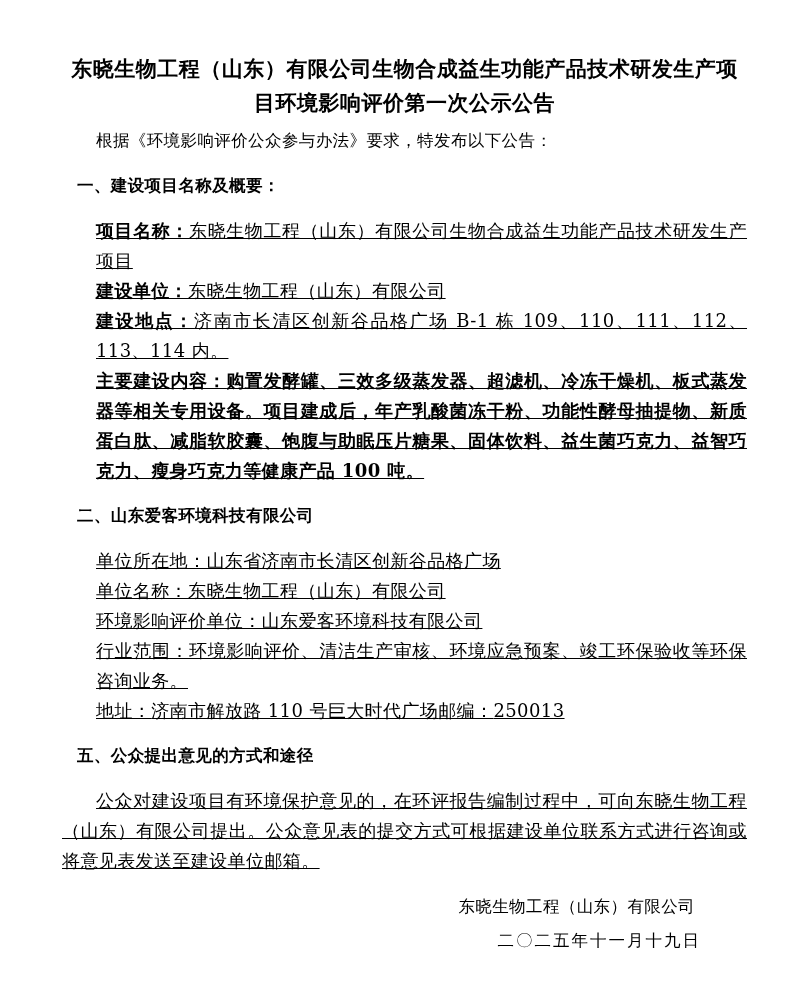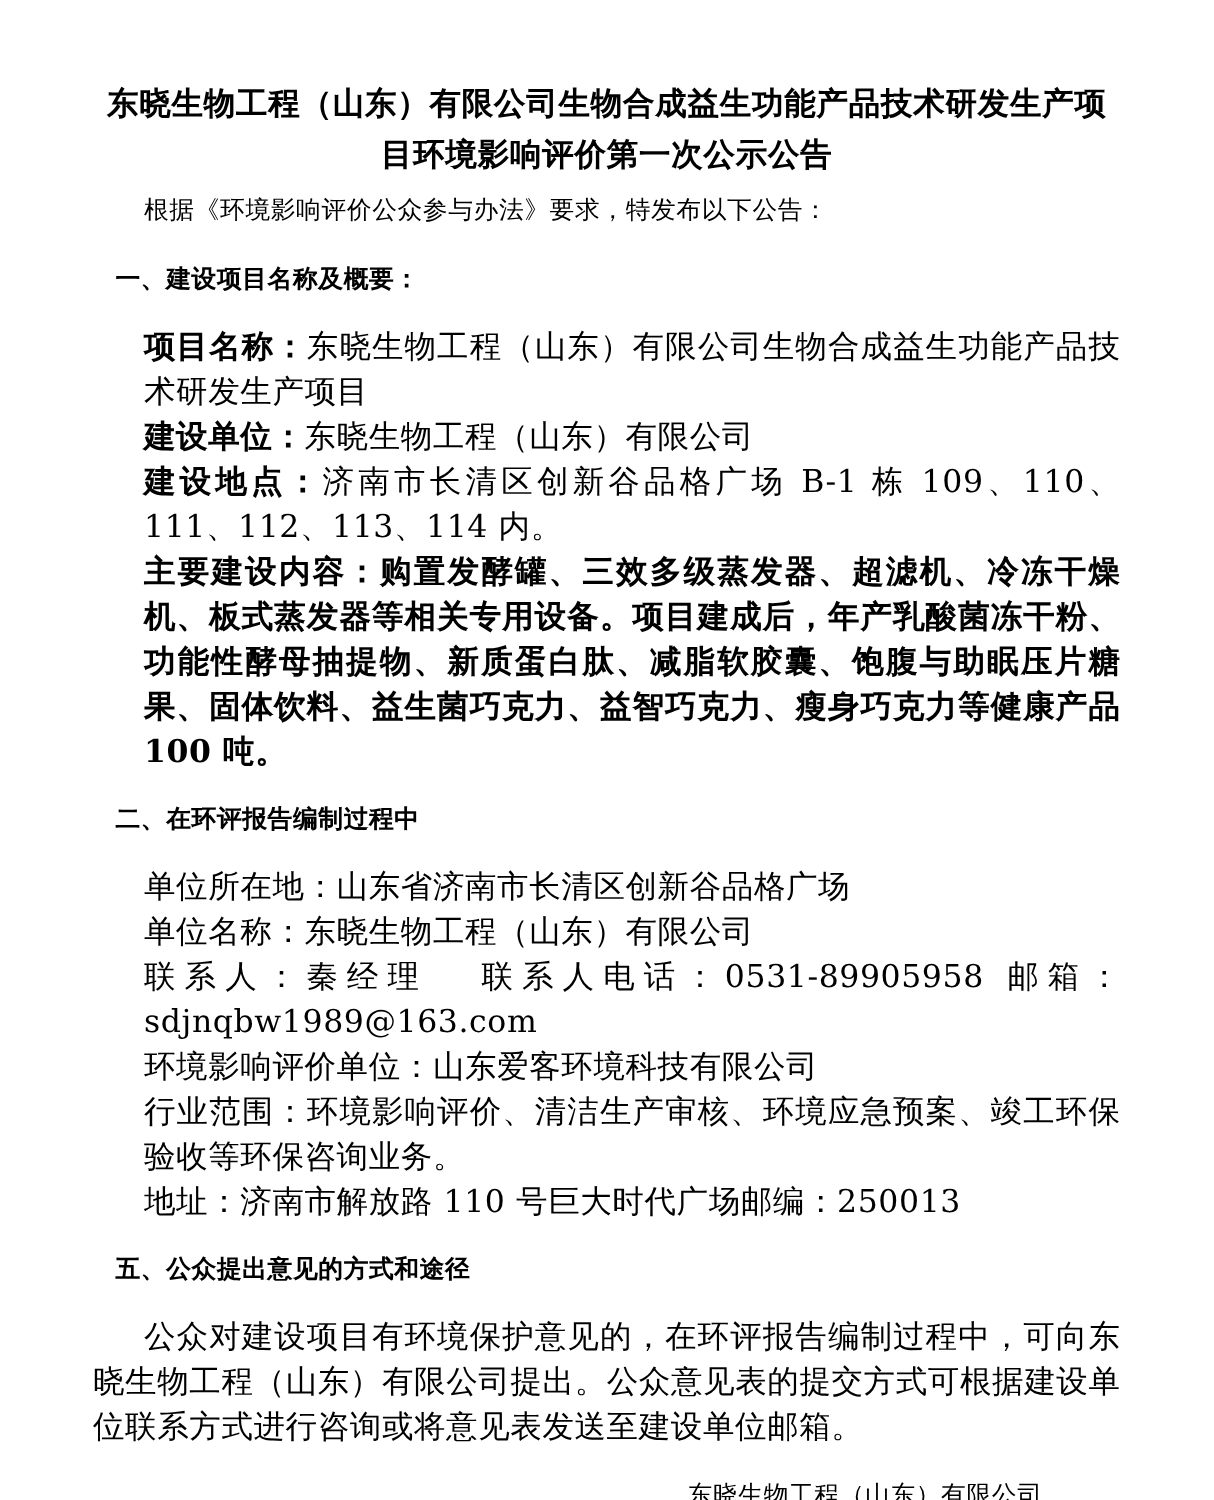--- a/index.html
+++ b/index.html
@@ -31,21 +31,20 @@
     letter-spacing: 0.5px;
     margin: 0 0 6px 0;
     padding: 0 6px;
   }
   .para {
     font-size: 16.5px;
     line-height: 30px;
     margin: 0;
     text-align: justify;
     letter-spacing: 0.4px;
-    font-family: Liberation Mono, monospace;
   }
   .indent-2 {
     text-indent: 34px;
   }
   .section-head {
     font-size: 16.5px;
     line-height: 30px;
     font-weight: bold;
     margin: 15px;
     letter-spacing: 0.4px;
@@ -53,25 +52,26 @@
   .lvl1 {
     padding-left: 0px;
   }
   .lvl2 {
     padding-left: 34px;
   }
   .lbl-bold {
     font-weight: bold;
   }
   .block-justify {
-    font-size: 21px;
+    font-size: 18px;
     line-height: 30px;
     text-align: justify;
     letter-spacing: 0.4px;
     margin: 0;
+    text-decoration: underline;
   }
   .hang-34 {
     padding-left: 34px;
     text-indent: -0px;
   }
   .body-indent {
     text-indent: 34px;
   }
   .contact-row .gap {
     display: inline-block;
@@ -113,28 +113,25 @@
   </p>
 
   <p class="block-justify hang-34">
     <span class="lbl-bold">建设地点：</span><span>济南市长清区创新谷品格广场 B-1 栋 109、110、111、112、113、114 内。</span>
   </p>
 
   <p class="block-justify hang-34">
     <span class="lbl-bold">主要建设内容：</span><span class="lbl-bold">购置发酵罐、三效多级蒸发器、超滤机、冷冻干燥机、板式蒸发器等相关专用设备。项目建成后，年产乳酸菌冻干粉、功能性酵母抽提物、新质蛋白肽、减脂软胶囊、饱腹与助眠压片糖果、固体饮料、益生菌巧克力、益智巧克力、瘦身巧克力等健康产品 100 吨。</span>
   </p>
 
-  <p class="section-head lvl1">二、在环评报告编制过程中</p>
+  <p class="section-head lvl1">二、山东爱客环境科技有限公司</p>
 
   <p class="block-justify lvl2">单位所在地：山东省济南市长清区创新谷品格广场</p>
   <p class="block-justify lvl2">单位名称：东晓生物工程（山东）有限公司</p>
 
-  <p class="block-justify lvl2 contact-row">
-    <span>联系人：</span><span>秦经理</span><span class="gap"></span><span>联系人电话：</span><span>0531-89905958</span><span class="gap" style="width:10px"></span><span>邮箱：</span><span>sdjnqbw1989@163.com</span>
-  </p>
 
 
   <p class="block-justify lvl2">环境影响评价单位：山东爱客环境科技有限公司</p>
   <p class="block-justify lvl2">行业范围：环境影响评价、清洁生产审核、环境应急预案、竣工环保验收等环保咨询业务。</p>
 
   <p class="block-justify lvl2">
     <span>地址：</span><span>济南市解放路 110 号巨大时代广场</span><span class="gap" style="width:34px"></span><span>邮编：</span><span>250013</span>
   </p>
 
 

